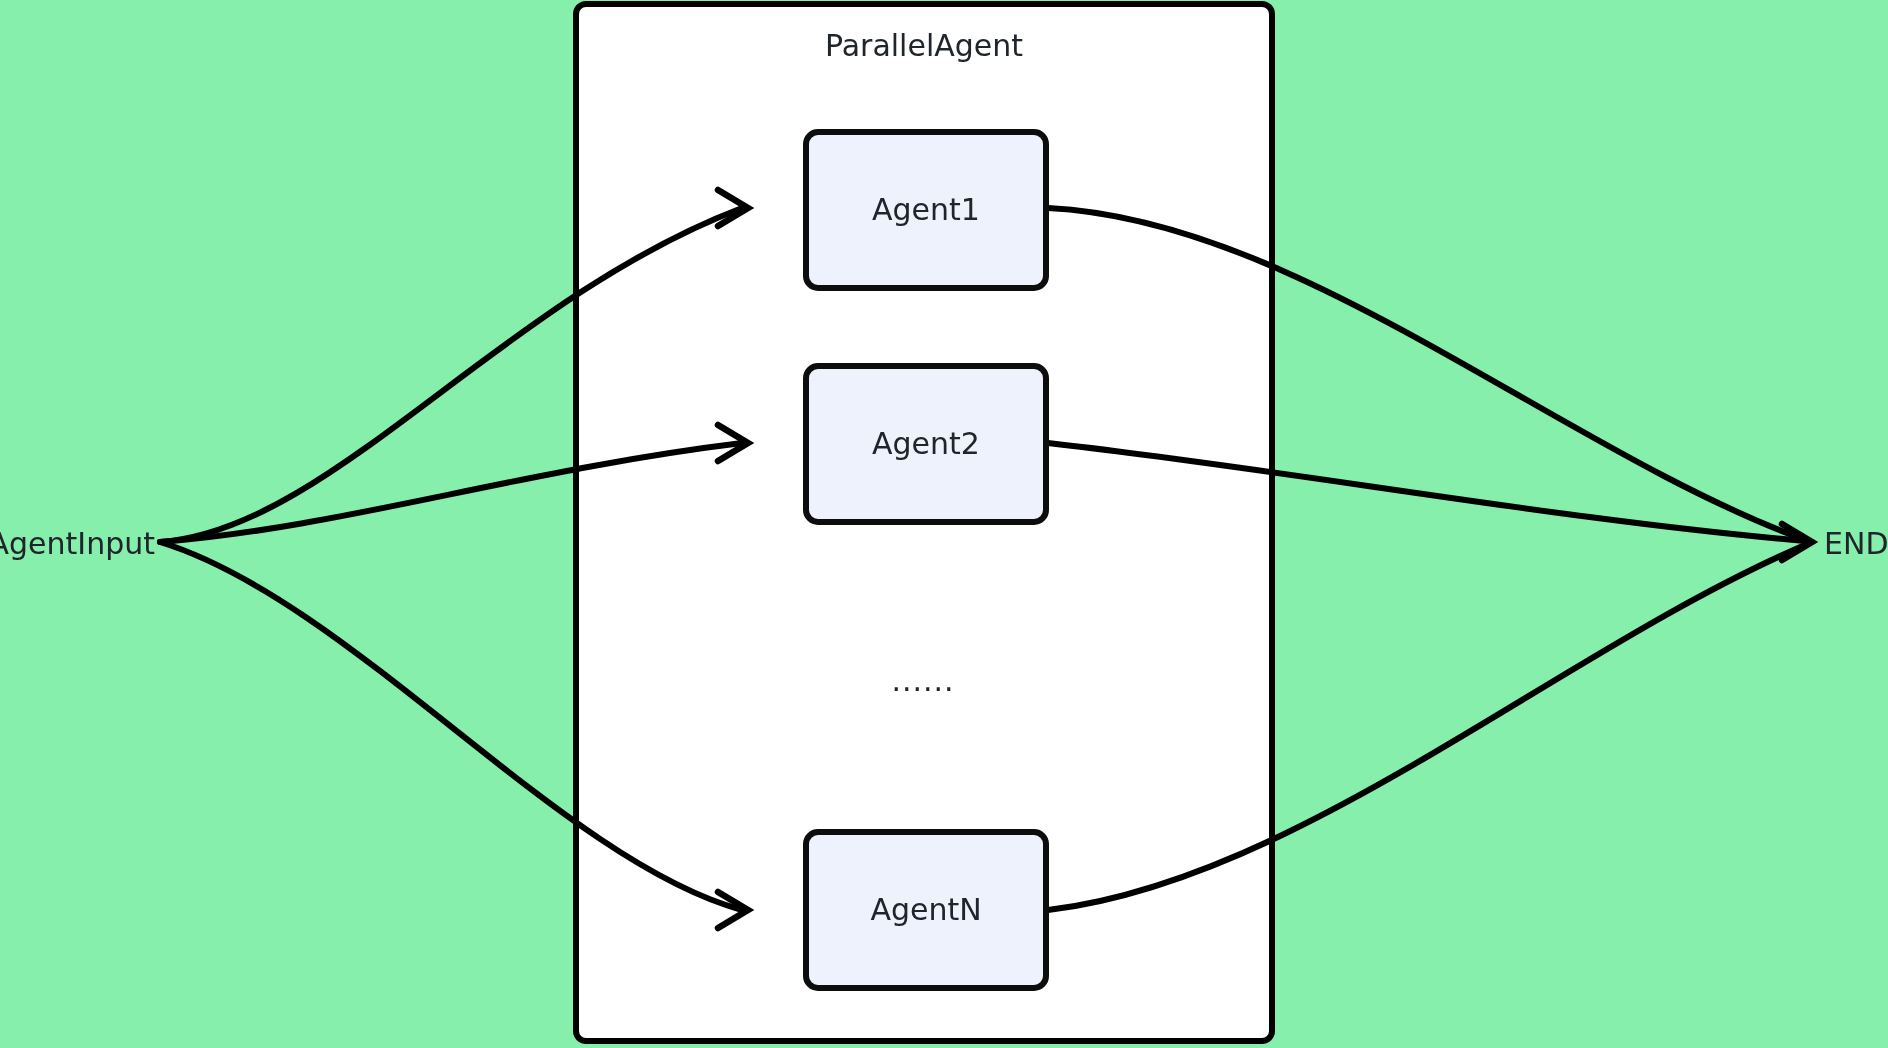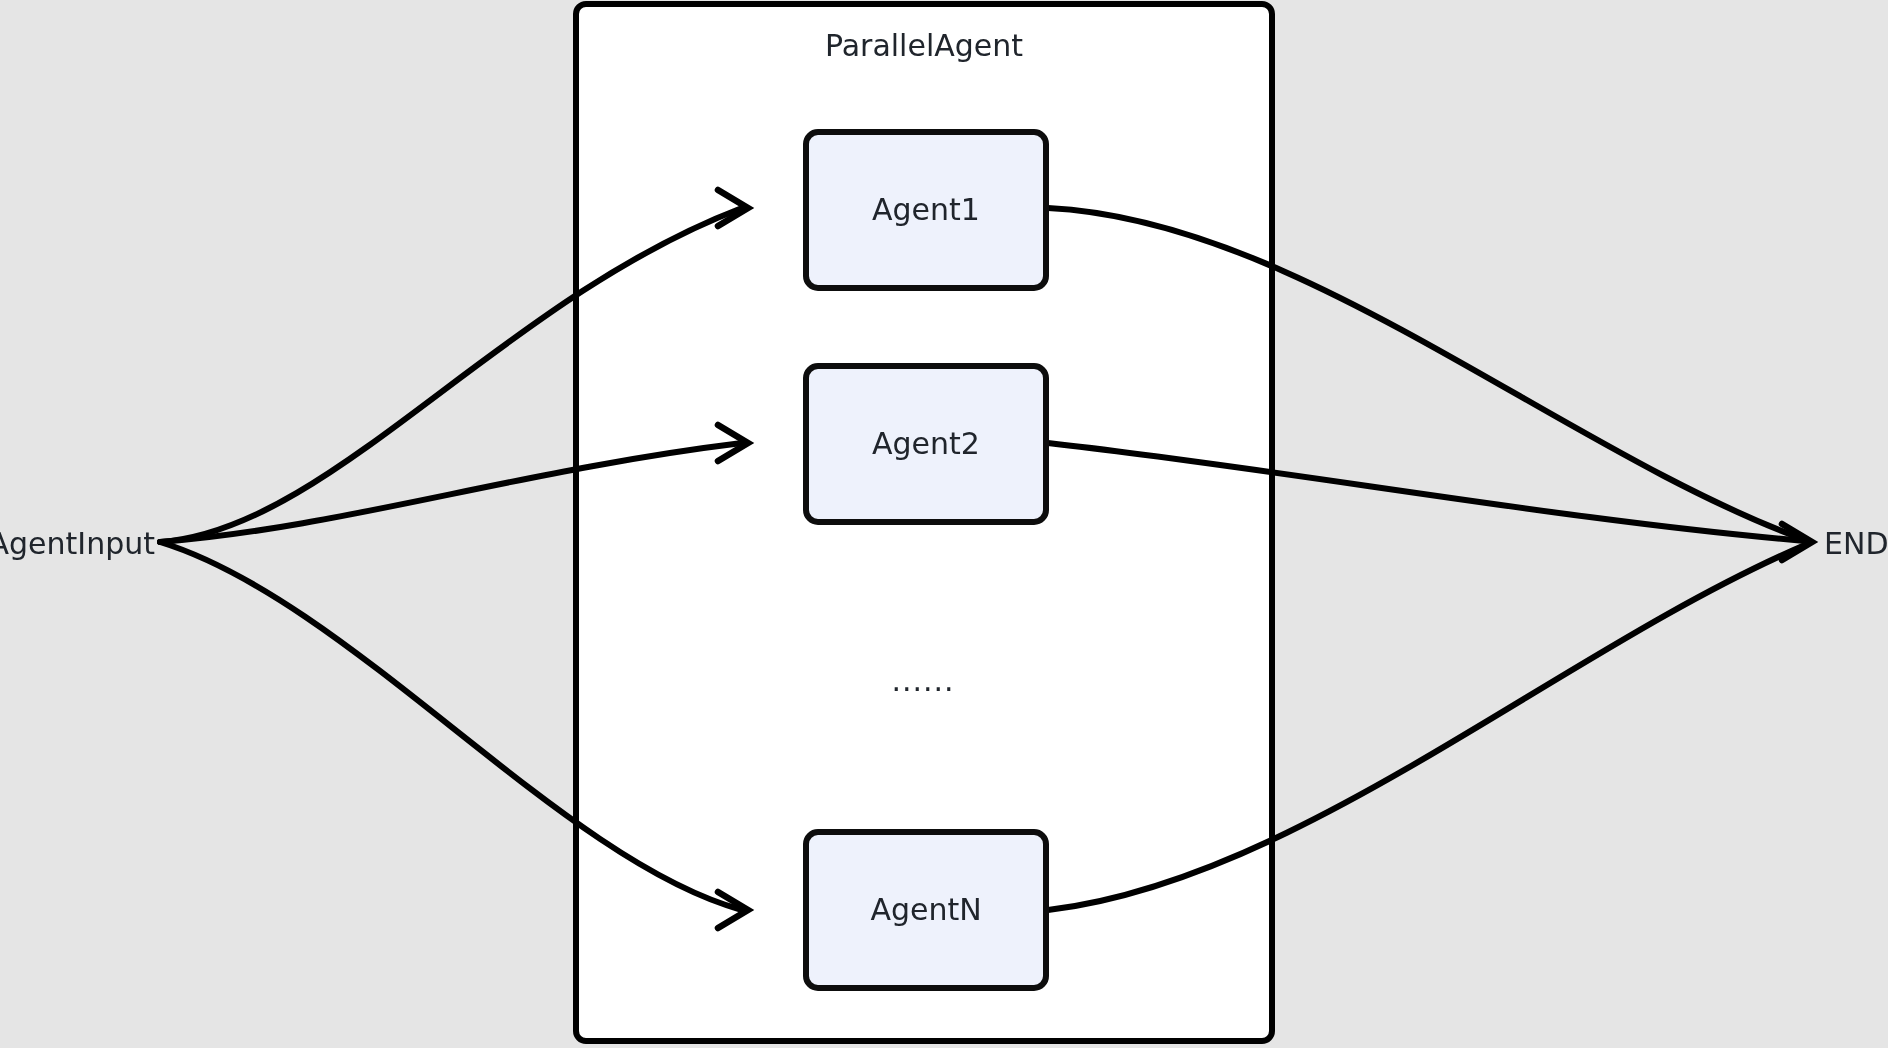--- a/index.html
+++ b/index.html
@@ -8,21 +8,21 @@
     padding: 0;
     background: #ffffff;
   }
   body {
     font-family: "DejaVu Sans", "Liberation Sans", sans-serif;
   }
   #canvas {
     position: relative;
     width: 1888px;
     height: 1048px;
-    background: #e5e5e5;
+    background: #86efac;
     overflow: hidden;
   }
   #diagram-svg {
     position: absolute;
     top: 0;
     left: 0;
     width: 1888px;
     height: 1048px;
   }
   .edge-path {

